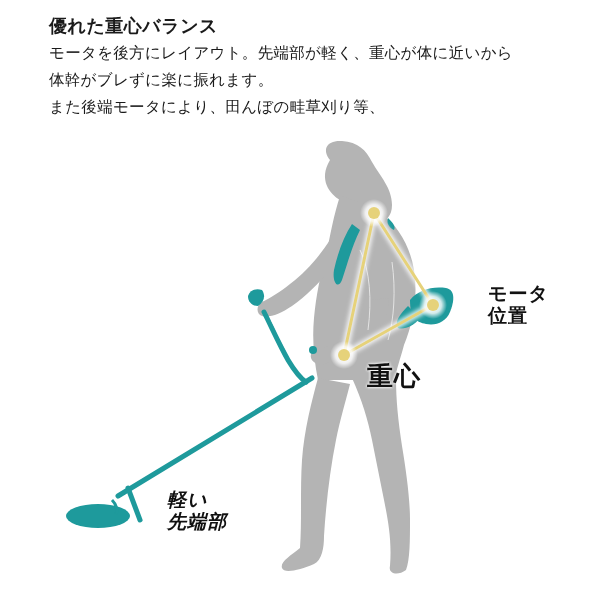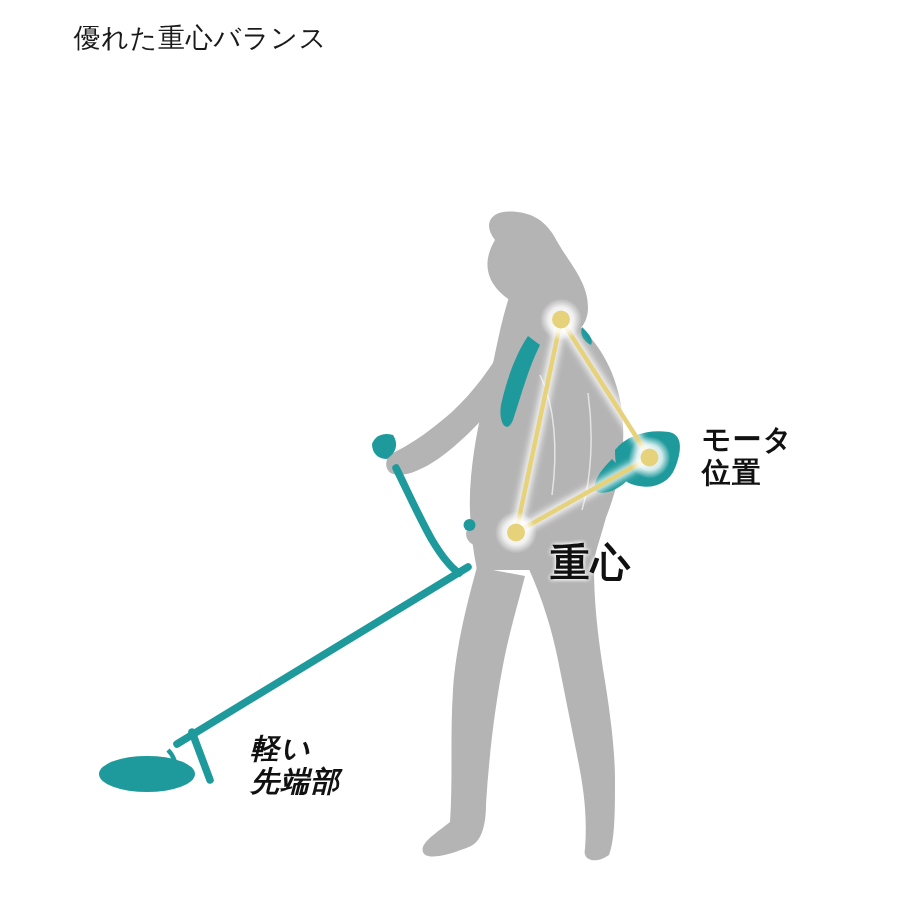--- a/index.html
+++ b/index.html
@@ -1,33 +1,36 @@
 <!DOCTYPE html>
 <html><head>
   <meta charset="utf-8">
   <style>
     html, body { margin: 0; padding: 0; background: #ffffff; }
     body { width: 600px; height: 600px; position: relative; overflow: hidden;
            font-family: "DejaVu Sans", sans-serif; color: #1a1a1a; }
     .text-block { position: absolute; left: 49px; top: 14px; }
-    .heading { font-size: 18px; line-height: 24px; margin: 0 0 2px 0; font-weight: normal; letter-spacing: 0.5px; }
+    .heading { font-size: 18px; line-height: 24px; margin: 0 0 2px 0; font-weight: bold; letter-spacing: 0.5px; }
     .line { font-size: 15.5px; line-height: 27px; margin: 0; letter-spacing: 0.3px; white-space: nowrap; }
     .illus { position: absolute; left: 0; top: 0; width: 600px; height: 600px; }
     .label { position: absolute; font-family: "DejaVu Sans", sans-serif; font-weight: 900; color: #111;
              font-size: 19px; line-height: 22px; letter-spacing: 1px;
              text-shadow: 0 0 3px #fff, 0 0 3px #fff; }
     .label-cog { left: 367px; top: 365px; font-size: 26px; }
-    .label-motor { left: 468px; top: 282px; }
+    .label-motor { left: 488px; top: 282px; }
     .label-tip { left: 167px; top: 488px; font-style: italic; }
   </style>
 </head>
 <body>
 
 <div class="text-block">
   <h1 class="heading">優れた重心バランス</h1>
+  <p class="line">モータを後方にレイアウト。先端部が軽く、重心が体に近いから</p>
+  <p class="line">体幹がブレずに楽に振れます。</p>
+  <p class="line">また後端モータにより、田んぼの畦草刈り等、</p>
 </div>
 
 <svg class="illus" viewBox="0 0 600 600" xmlns="http://www.w3.org/2000/svg">
   <defs>
     <radialGradient id="glow" cx="50%" cy="50%" r="50%">
       <stop offset="0%" stop-color="#ffffff" stop-opacity="1"></stop>
       <stop offset="60%" stop-color="#ffffff" stop-opacity="0.8"></stop>
       <stop offset="100%" stop-color="#ffffff" stop-opacity="0"></stop>
     </radialGradient>
     <filter id="blur">

